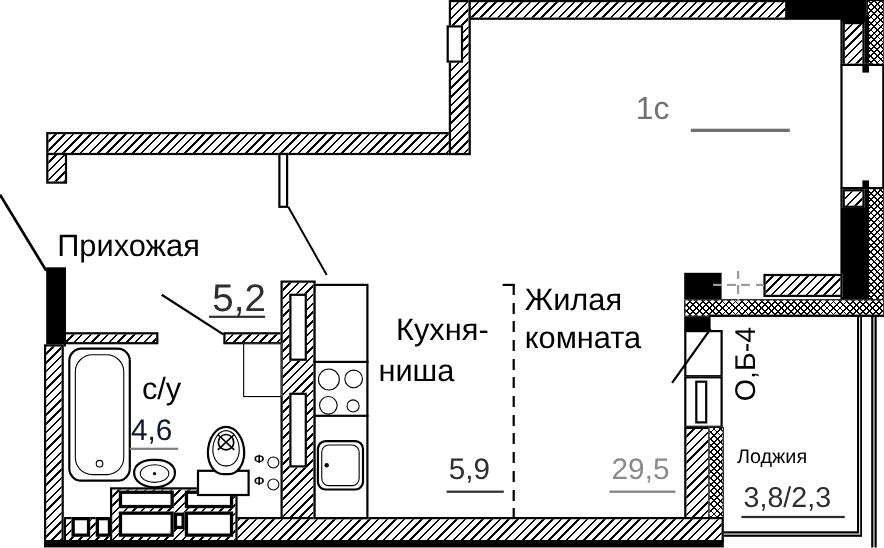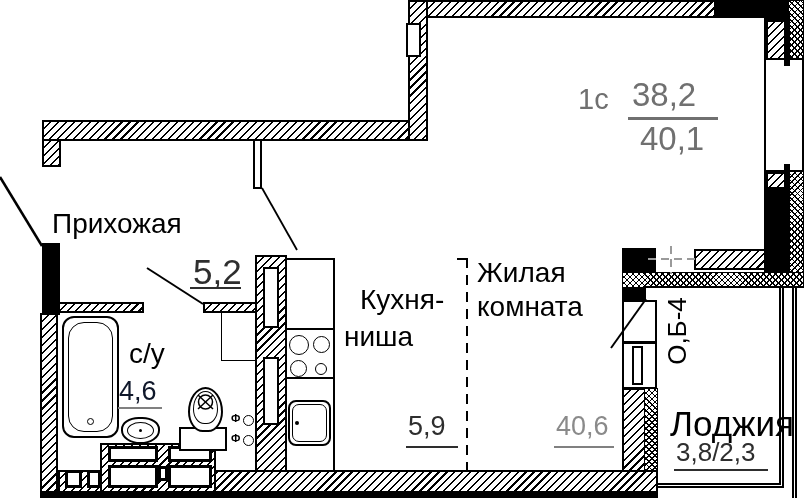--- a/index.html
+++ b/index.html
@@ -125,41 +125,39 @@
     <line x1="262" y1="188" x2="297" y2="250" stroke="#000" stroke-width="1.8"></line>
     <line x1="611" y1="348" x2="646" y2="299" stroke="#000" stroke-width="2"></line>
     <g>
       <circle cx="205.5" cy="402" r="7" fill="#fff" stroke="#000" stroke-width="1.5"></circle>
       <line x1="198" y1="395" x2="213" y2="409" stroke="#000" stroke-width="1.5"></line>
       <line x1="213" y1="395" x2="198" y2="409" stroke="#000" stroke-width="1.5"></line>
     </g>
   </svg>
 
   <div class="lbl num-grey" style="left:578px;top:84px;font-size:29px">1с</div>
-  <div class="lbl num-grey" style="left:632px;top:78px;font-size:33px">38,2</div>
   <div class="abs" style="left:628px;top:117px;width:90px;height:2.5px;background:#707070"></div>
-  <div class="lbl num-grey" style="left:640px;top:122px;font-size:33px">40,1</div>
 
   <div class="lbl" style="left:52px;top:209px;font-size:28px">Прихожая</div>
   <div class="lbl num-dark" style="left:193px;top:254px;font-size:35px">5,2</div>
   <div class="ul-dark" style="left:190px;top:287px;width:51px"></div>
 
   <div class="lbl" style="left:129px;top:339px;font-size:28px">с/у</div>
   <div class="lbl num-grey" style="left:119px;top:377px;font-size:27px;color:#0f172a">4,6</div>
   <div class="ul-grey" style="left:118px;top:407px;width:44px"></div>
 
   <div class="lbl" style="left:360px;top:285px;font-size:28px">Кухня-</div>
   <div class="lbl" style="left:344px;top:322px;font-size:28px">ниша</div>
   <div class="lbl num-dark" style="left:408px;top:412px;font-size:27px">5,9</div>
   <div class="ul-dark" style="left:406px;top:446px;width:52px"></div>
 
   <div class="lbl" style="left:477px;top:258px;font-size:28px">Жилая</div>
   <div class="lbl" style="left:477px;top:292px;font-size:28px">комната</div>
-  <div class="lbl num-grey" style="left:556px;top:412px;font-size:27px;color:#8a8a8a">40,6</div>
+  <div class="lbl num-grey" style="left:556px;top:412px;font-size:27px;color:#8a8a8a">29,5</div>
   <div class="ul-grey" style="left:554px;top:446px;width:60px"></div>
 
   <div class="lbl" style="left:641px;top:318px;width:72px;height:26px;font-size:26px;text-align:center;transform:rotate(-90deg)">О,Б-4</div>
 
-  <div class="lbl" style="left:670px;top:406px;font-size:35px">Лоджия</div>
+  <div class="lbl" style="left:670px;top:406px;font-size:18px">Лоджия</div>
   <div class="lbl num-dark" style="left:676px;top:439px;font-size:26px">3,8/2,3</div>
   <div class="ul-dark" style="left:674px;top:469px;width:94px"></div>
 
 </div>
 
 </body></html>

